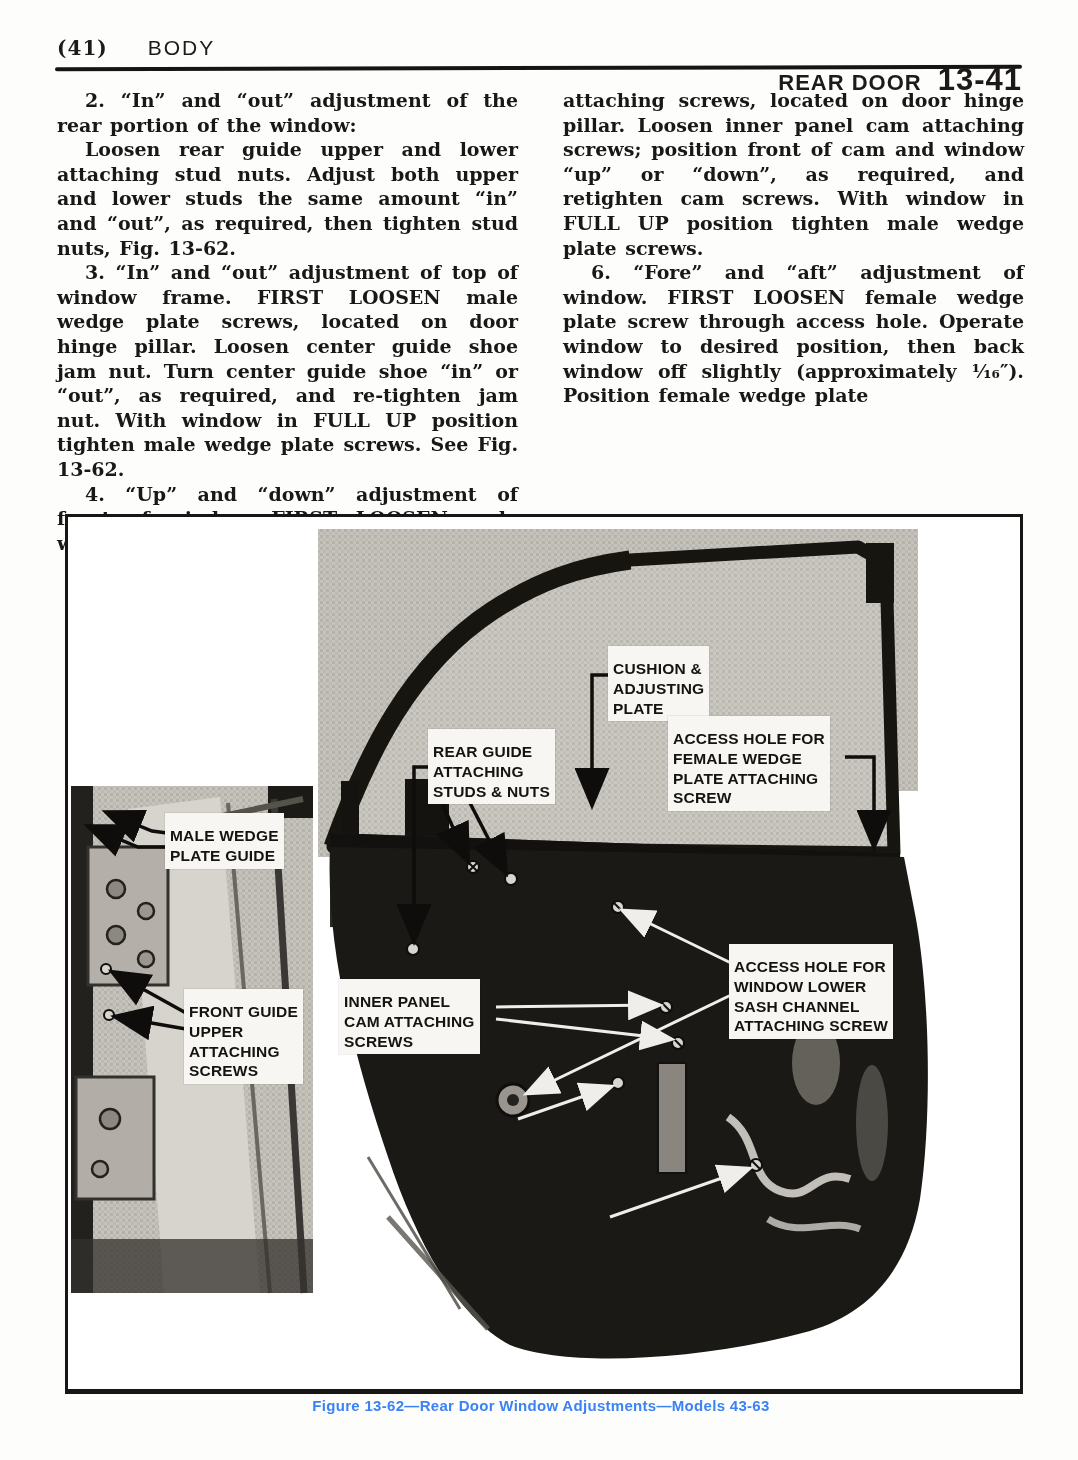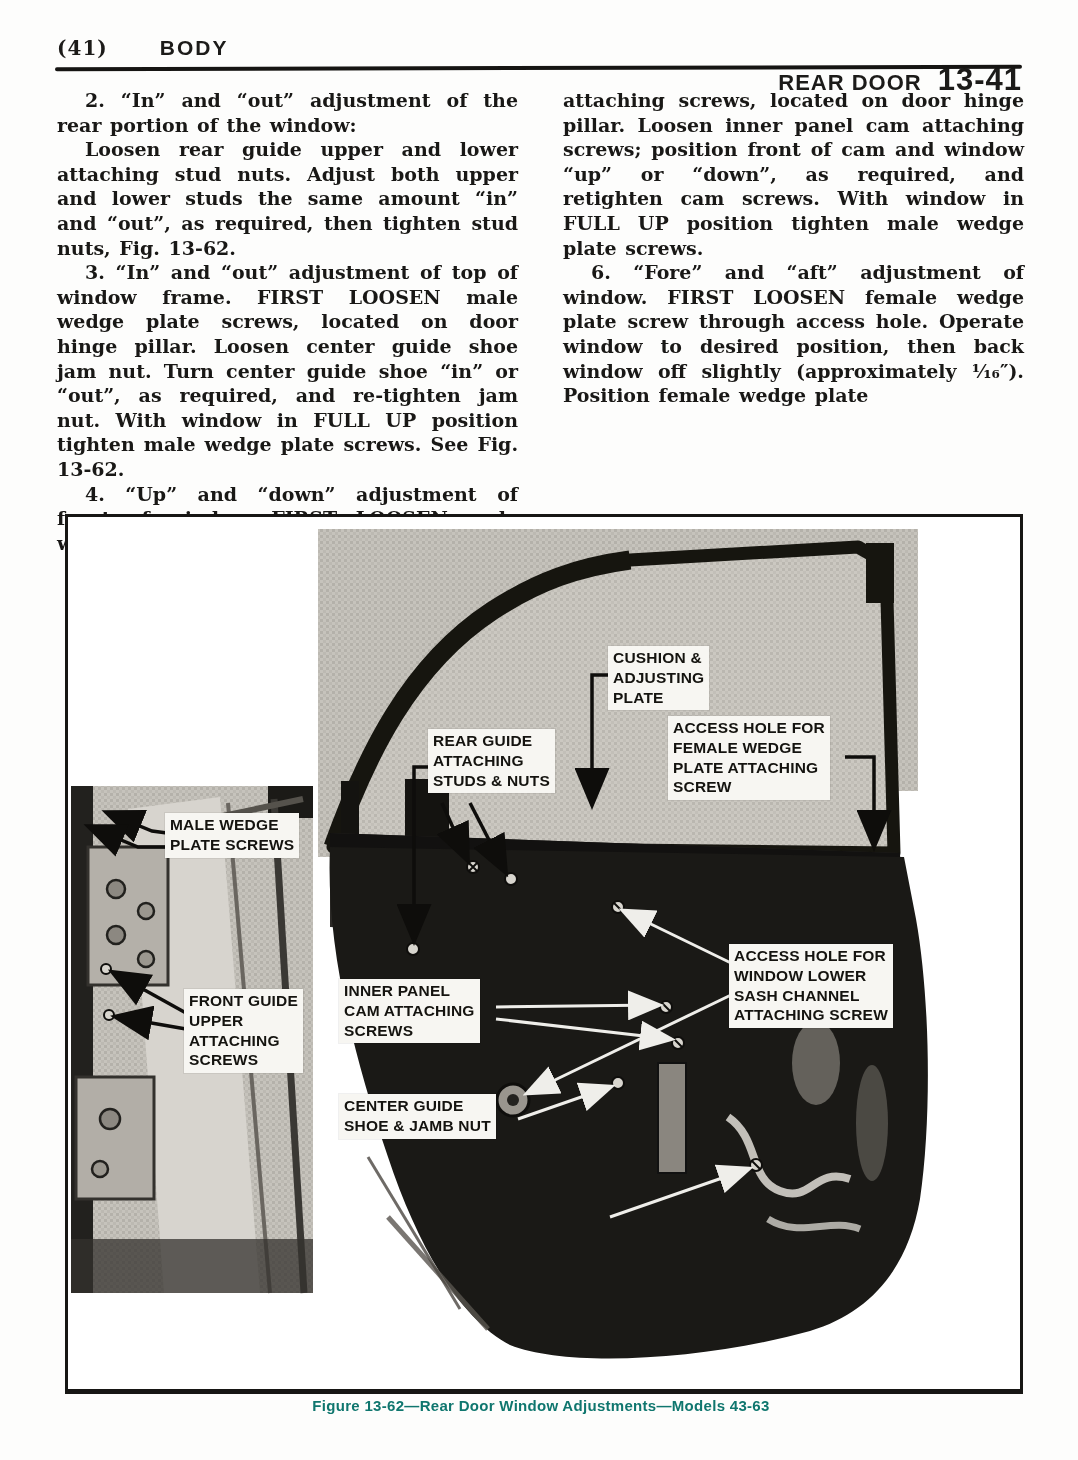--- a/index.html
+++ b/index.html
@@ -5,48 +5,48 @@
   html,body{margin:0;padding:0;}
   body{
     width:1078px;height:1460px;position:relative;
     background:#fdfdfc;color:#1c1b19;
     font-family:"DejaVu Serif", serif;
     overflow:hidden;
   }
   
   .hdr-left{position:absolute;left:57px;top:36px;display:flex;align-items:baseline;gap:12px;}
   .pg-marker{font-family:"DejaVu Serif",serif;font-size:20px;font-weight:bold;letter-spacing:1px;}
-  .section{font-family:"Liberation Sans",sans-serif;font-weight:bold;font-size:21px;letter-spacing:2px;margin-left:40px;}
+  .section{font-family:"Liberation Sans",sans-serif;font-weight:normal;font-size:21px;letter-spacing:2px;margin-left:28px;}
   .hdr-right{position:absolute;right:56px;top:26px;display:flex;align-items:baseline;gap:16px;margin-top:36px;}
   .section-r{font-family:"Liberation Sans",sans-serif;font-weight:bold;font-size:22px;letter-spacing:1px;}
   .pg-num{font-family:"Liberation Sans",sans-serif;font-weight:bold;font-size:31px;letter-spacing:1px;}
   .hdr-rule{position:absolute;left:55px;top:66px;width:967px;height:4px;background:#161513;border-radius:2px;transform:rotate(-0.15deg);}
   
   .col{position:absolute;width:461px;font-size:19px;line-height:1.295;font-weight:bold;
        text-align:justify;color:#191816;word-spacing:2px;}
   .col-left{left:57px;top:88px;}
   .col-right{left:563px;top:88px;}
   .col p{margin:0;padding:0;}
   .col p.indent{text-indent:28px;}
   
   .figure-box{
     position:absolute;left:65px;top:514px;width:952px;height:872px;
     border:3px solid #171614;border-bottom-width:5px;background:#ffffff;box-sizing:content-box;
   }
   .figure-box svg{position:absolute;left:0;top:0;width:952px;height:872px;}
   .callout{
     position:absolute;background:#f7f6f2;color:#14130f;
     font-family:"Liberation Sans",sans-serif;font-weight:bold;font-size:15.5px;line-height:1.28;
-    letter-spacing:0.2px;padding:2px 5px 3px 5px;white-space:pre-line;z-index:5;
+    letter-spacing:0.2px;padding:13px 5px 3px 5px;white-space:pre-line;z-index:5;
     box-shadow:0 0 0 1px rgba(0,0,0,0.06);
   }
   .cap{
     position:absolute;left:65px;top:1397px;width:952px;text-align:center;
     font-family:"Liberation Sans",sans-serif;font-weight:bold;font-size:15px;
-    letter-spacing:0.3px;color:#0f766e;
+    letter-spacing:0.3px;color:#3b82f6;
   }
 </style>
 </head>
 <body>
 
 <div class="hdr-left">
   <span class="pg-marker">(41)</span>
   <span class="section">BODY</span>
 </div>
 <div class="hdr-right">
@@ -189,29 +189,27 @@
 ADJUSTING
 PLATE</div>
   <div class="callout" style="left:600px;top:199px;">ACCESS HOLE FOR
 FEMALE WEDGE
 PLATE ATTACHING
 SCREW</div>
   <div class="callout" style="left:360px;top:212px;">REAR GUIDE
 ATTACHING
 STUDS &amp; NUTS</div>
   <div class="callout" style="left:97px;top:296px;">MALE WEDGE
-PLATE SCREWS</div>
+PLATE GUIDE</div>
   <div class="callout" style="left:116px;top:472px;">FRONT GUIDE
 UPPER
 ATTACHING
 SCREWS</div>
   <div class="callout" style="left:271px;top:462px;">INNER PANEL
 CAM ATTACHING
 SCREWS</div>
   <div class="callout" style="left:661px;top:427px;">ACCESS HOLE FOR
 WINDOW LOWER
 SASH CHANNEL
 ATTACHING SCREW</div>
-  <div class="callout" style="left:271px;top:577px;">CENTER GUIDE
-SHOE &amp; JAMB NUT</div>
 </div>
 
 <div class="cap">Figure 13-62—Rear Door Window Adjustments—Models 43-63</div>
 
 </body></html>

